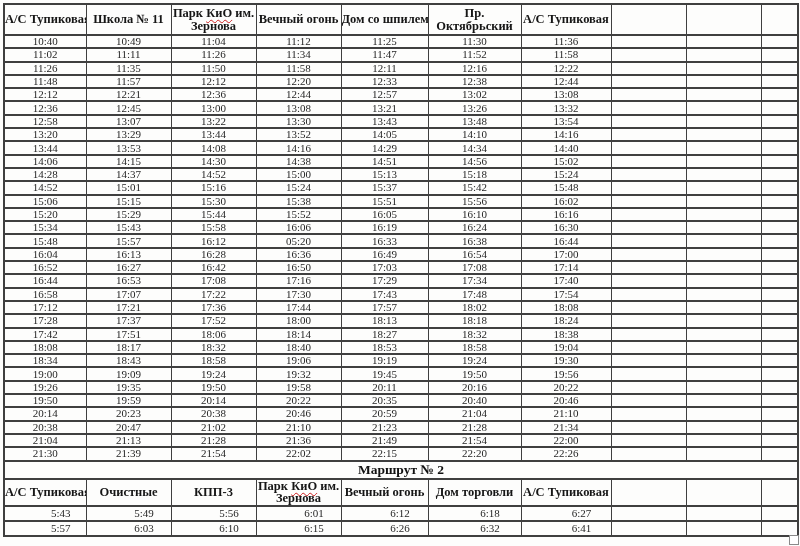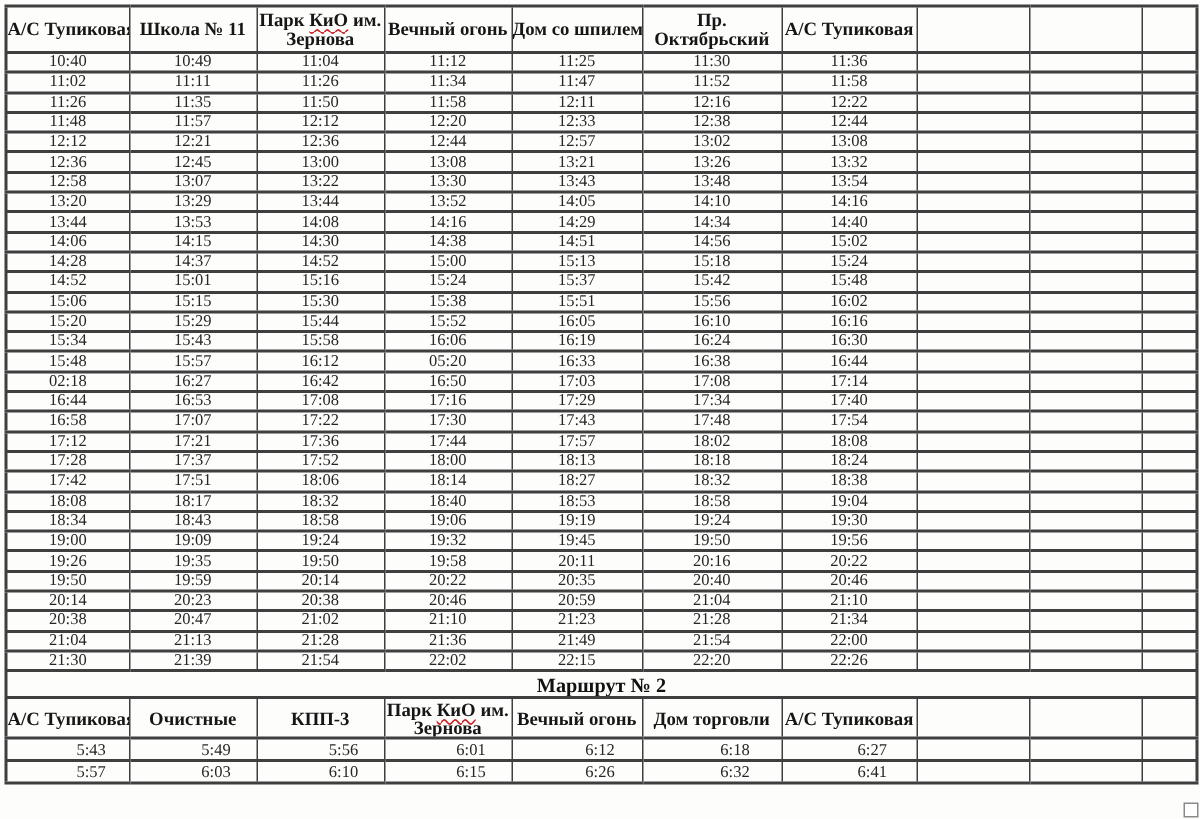--- a/index.html
+++ b/index.html
@@ -296,21 +296,33 @@
           <td class="time-cell">16:12</td>
           <td class="time-cell">05:20</td>
           <td class="time-cell">16:33</td>
           <td class="time-cell">16:38</td>
           <td class="time-cell">16:44</td>
           <td class="empty-cell"></td>
           <td class="empty-cell"></td>
           <td class="empty-cell"></td>
         </tr>
         <tr>
-          <td class="time-cell">02:18</td>
+          <td class="time-cell">16:04</td>
+          <td class="time-cell">16:13</td>
+          <td class="time-cell">16:28</td>
+          <td class="time-cell">16:36</td>
+          <td class="time-cell">16:49</td>
+          <td class="time-cell">16:54</td>
+          <td class="time-cell">17:00</td>
+          <td class="empty-cell"></td>
+          <td class="empty-cell"></td>
+          <td class="empty-cell"></td>
+        </tr>
+        <tr>
+          <td class="time-cell">16:52</td>
           <td class="time-cell">16:27</td>
           <td class="time-cell">16:42</td>
           <td class="time-cell">16:50</td>
           <td class="time-cell">17:03</td>
           <td class="time-cell">17:08</td>
           <td class="time-cell">17:14</td>
           <td class="empty-cell"></td>
           <td class="empty-cell"></td>
           <td class="empty-cell"></td>
         </tr>

